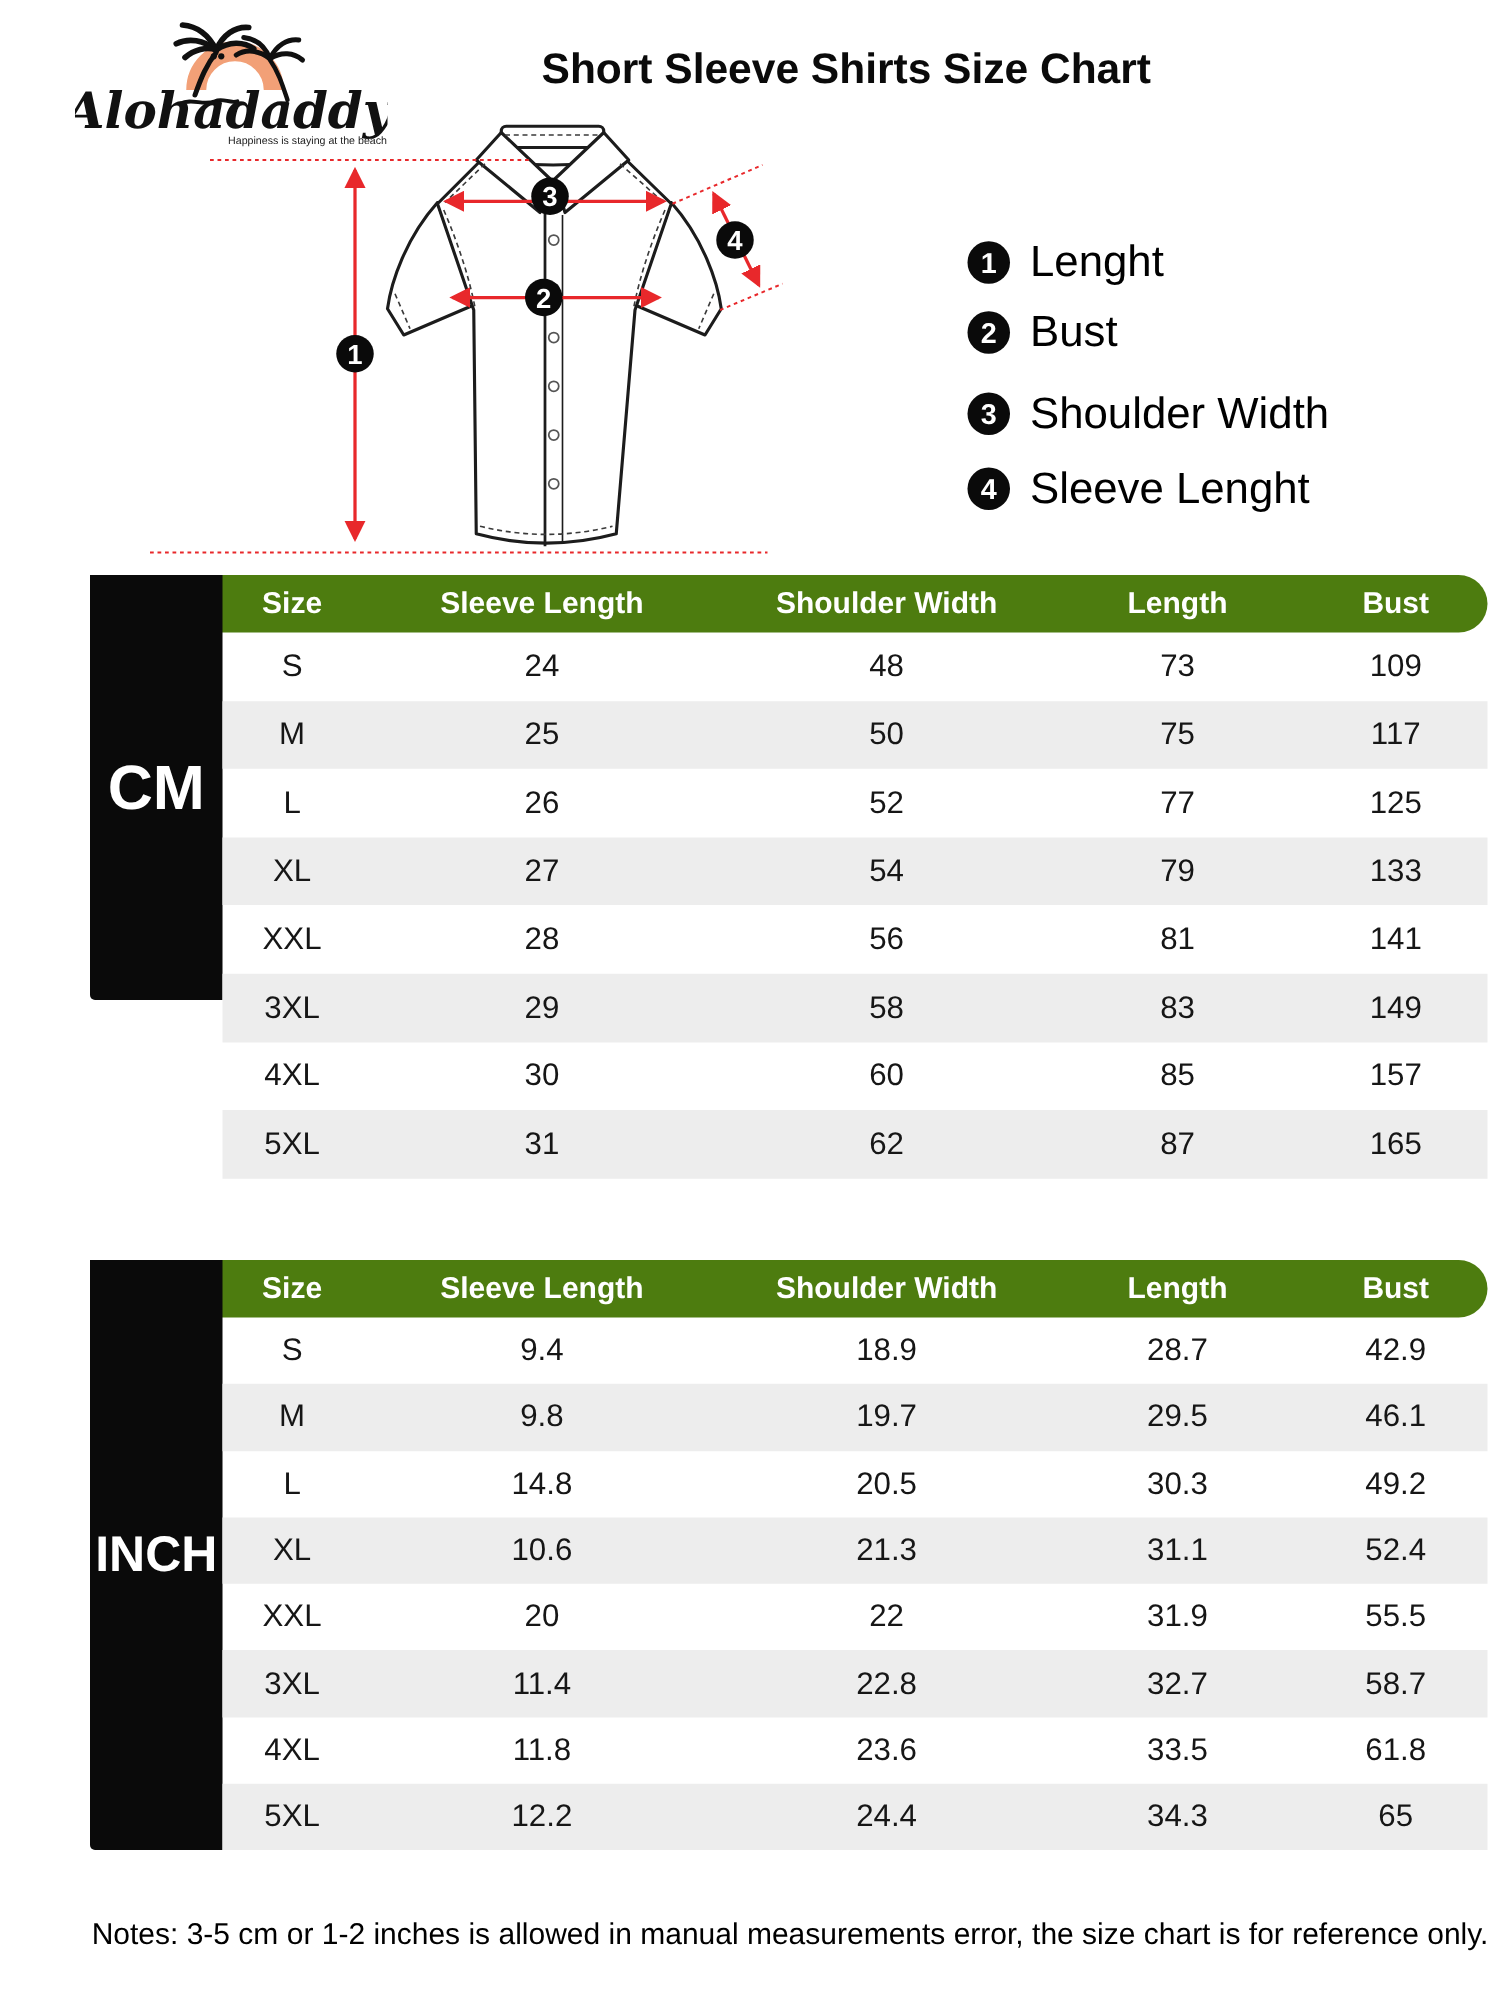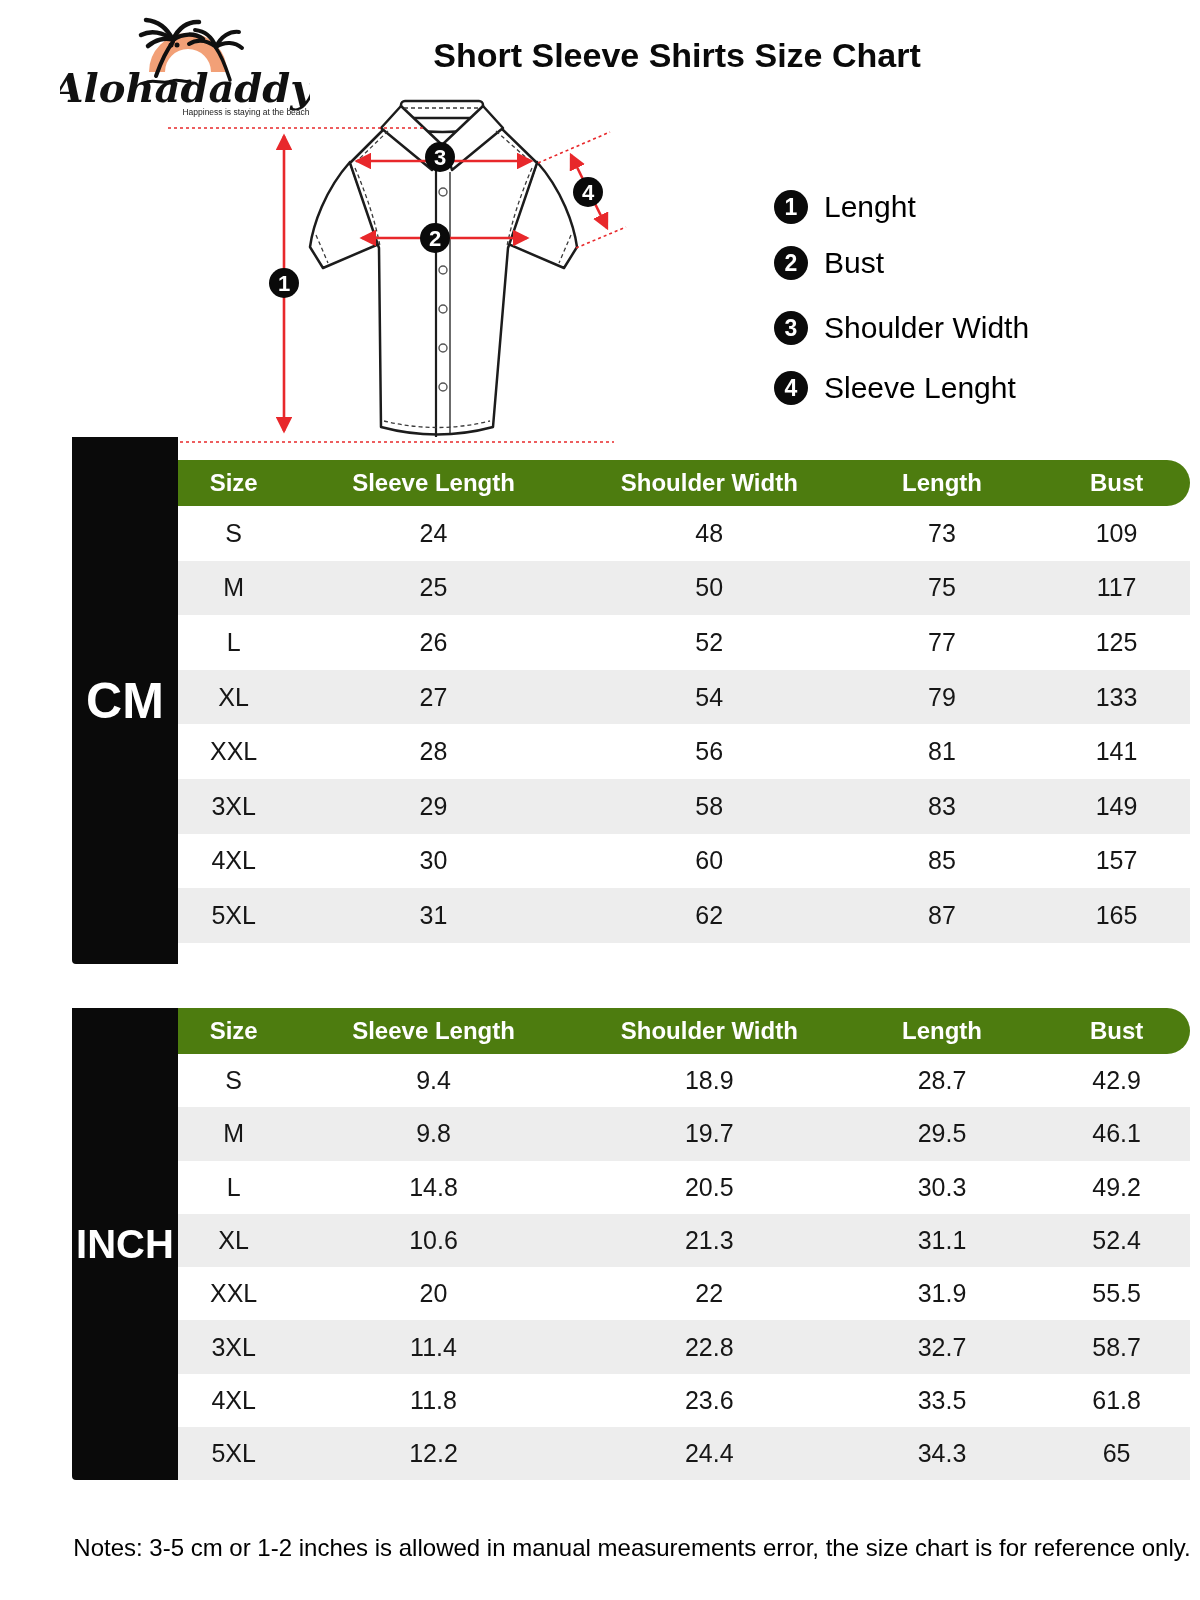--- a/index.html
+++ b/index.html
@@ -12,21 +12,21 @@
   .page-title { position:absolute; left:295px; top:36px; width:700px; text-align:center;
                 font-size:34px; font-weight:bold; color:#0a0a0a; letter-spacing:0; }
 
   
   .diagram-svg { position:absolute; left:70px; top:92px; }
 
   
   .legend-row { position:absolute; left:742px; display:flex; align-items:center; gap:16px; }
   .legend-num { width:34px; height:34px; border-radius:50%; background:#0a0a0a; color:#fff;
                 font-weight:bold; font-size:23px; text-align:center; line-height:34px; flex:0 0 34px; }
-  .legend-label { font-size:30px; color:#000; }
+  .legend-label { font-size:35px; color:#000; }
 
   
   .thead { position:absolute; left:40px; width:1118px; height:46px; background:#4d7c0f;
            border-radius:4px 23px 23px 0; }
   .thead-inner { margin-left:106px; height:100%; display:grid;
                  grid-template-columns:11% 28.5% 26% 20% 14.5%; align-items:center; }
   .thead-inner div { text-align:center; color:#fff; font-size:24px; font-weight:bold; }
   .unitcol { position:absolute; left:40px; width:106px; background:#0a0a0a; color:#fff;
              display:flex; align-items:center; justify-content:center; font-weight:bold;
              border-radius:0 0 0 4px; }
@@ -167,21 +167,21 @@
 
   <div class="thead" style="top:460px">
     <div class="thead-inner">
       <div>Size</div>
       <div>Sleeve Length</div>
       <div>Shoulder Width</div>
       <div>Length</div>
       <div>Bust</div>
     </div>
   </div>
-  <div class="unitcol" style="top:437px; height:527px; font-size:50px;">CM</div>
+  <div class="unitcol" style="top:460px; height:340px; font-size:50px;">CM</div>
   <div class="tbody cm-tbody" style="top:506px">
       <div class="trow">
         <div class="tcell">S</div>
         <div class="tcell">24</div>
         <div class="tcell">48</div>
         <div class="tcell">73</div>
         <div class="tcell">109</div>
       </div>
       <div class="trow alt">
         <div class="tcell">M</div>

